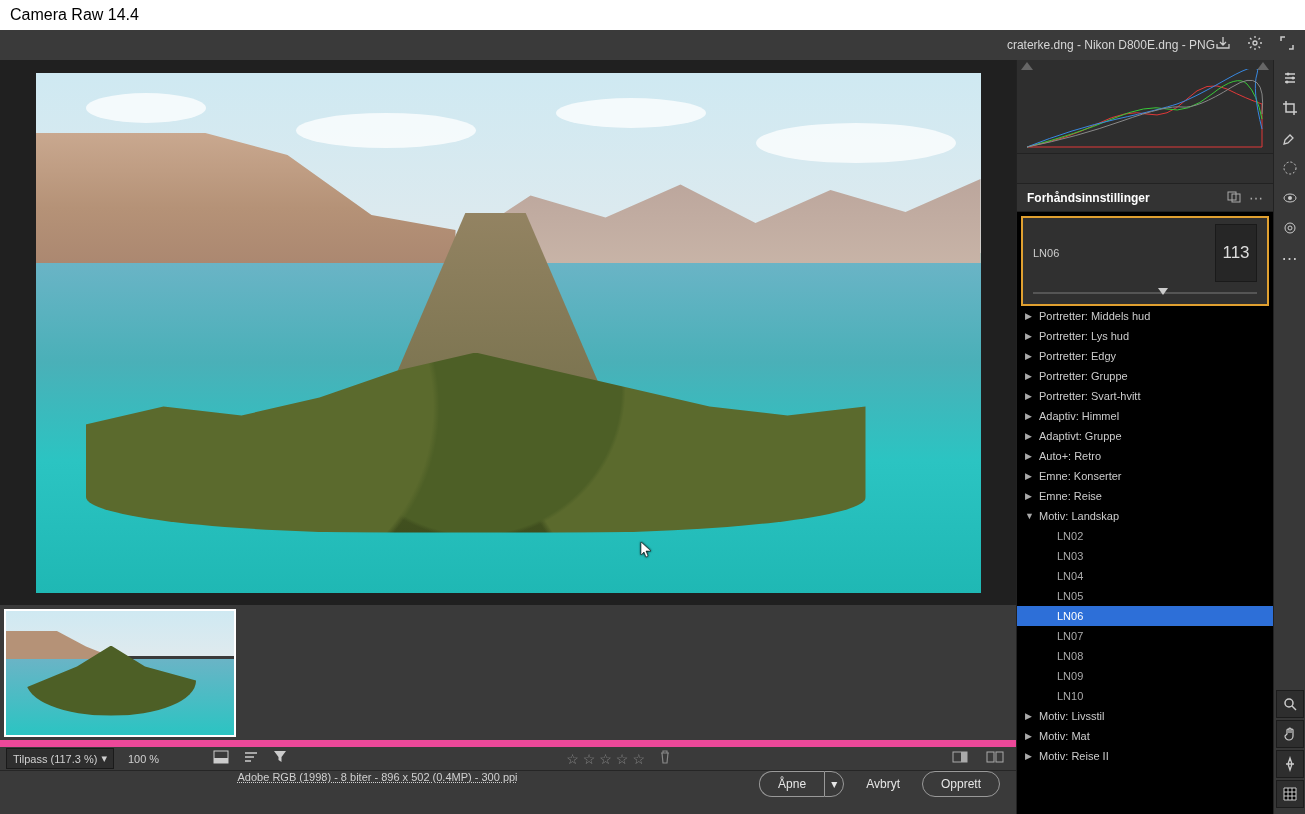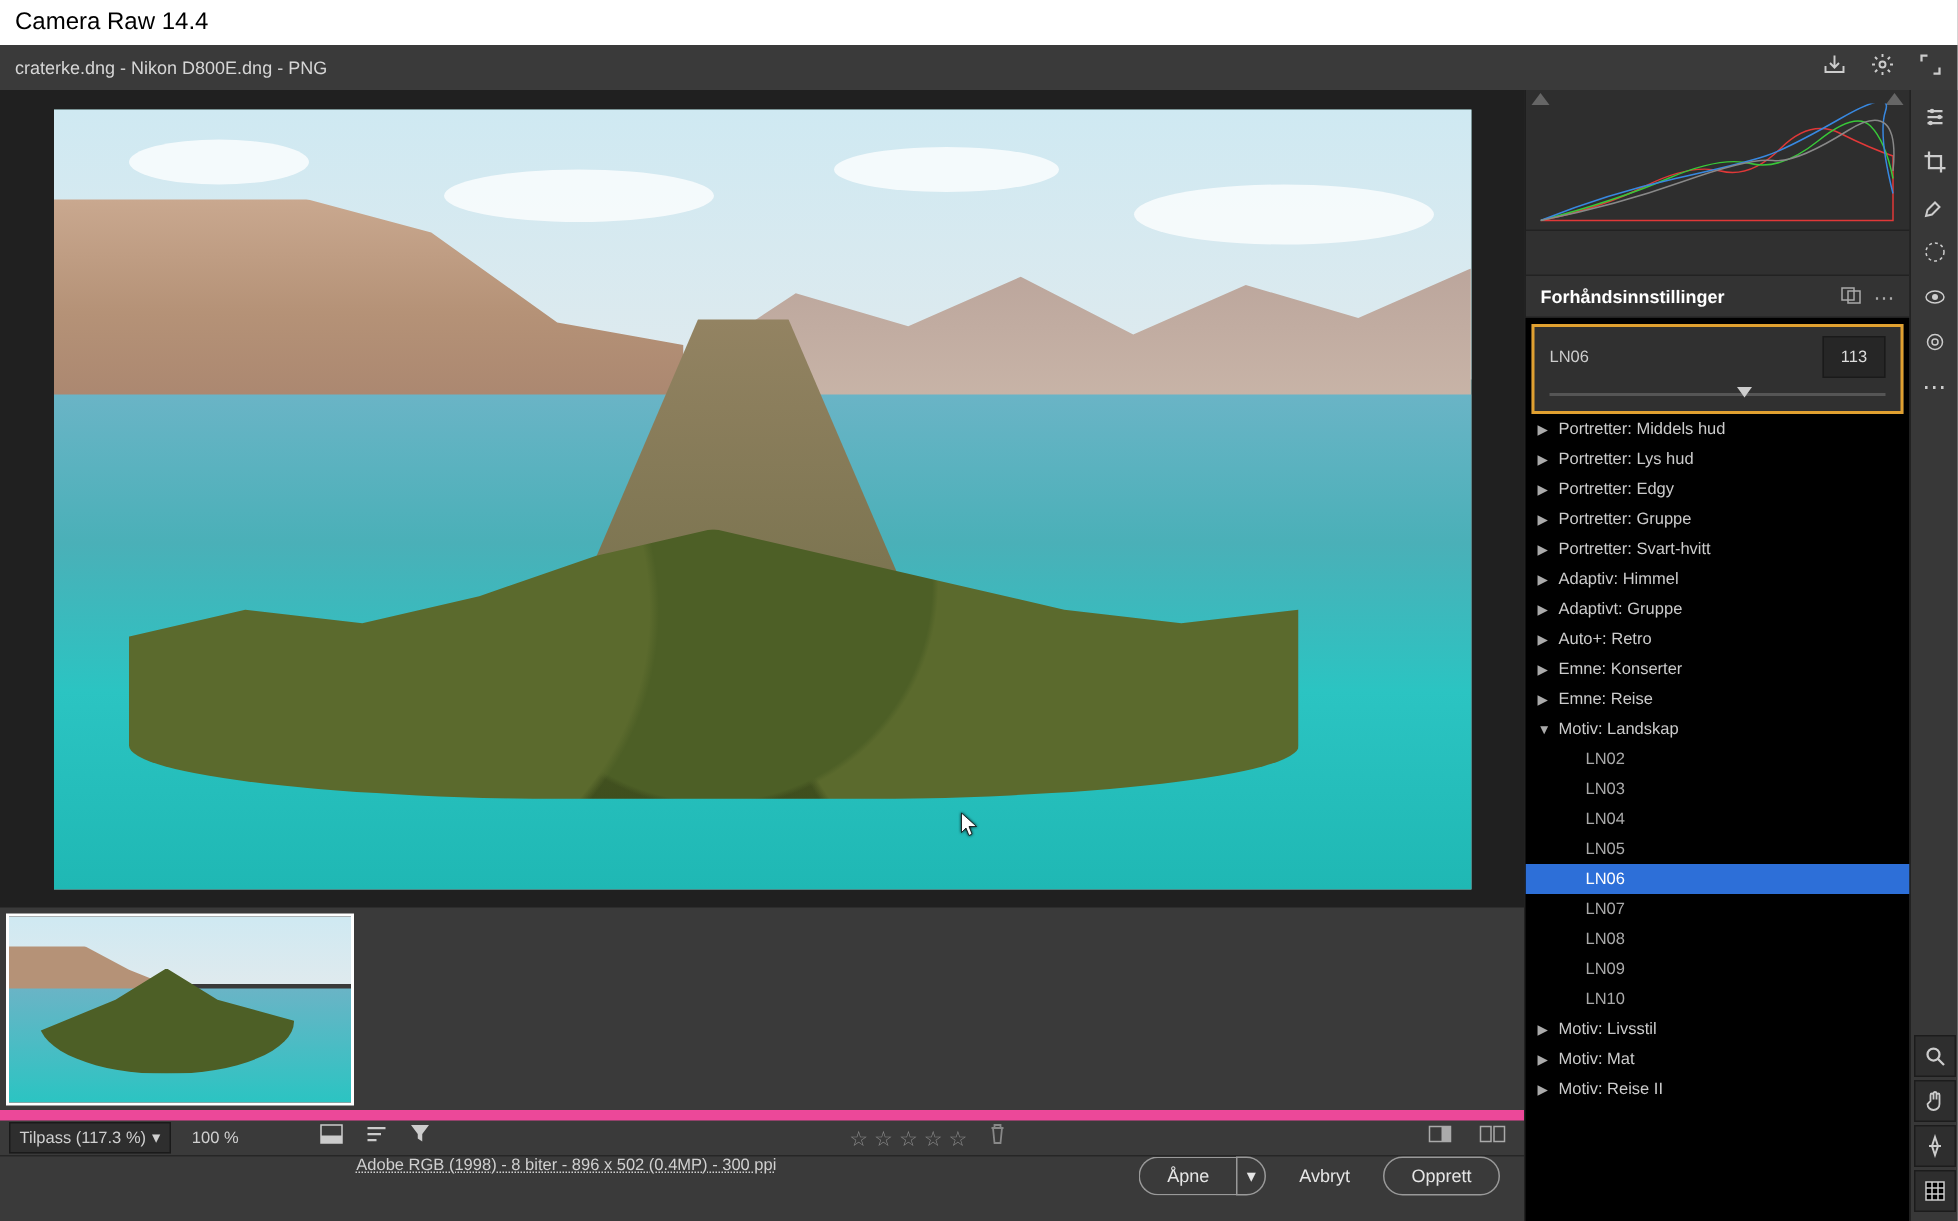--- a/index.html
+++ b/index.html
@@ -1,20 +1,20 @@
 <!DOCTYPE html>
 <html><head>
 <meta charset="utf-8">
 <style>
 * { box-sizing: border-box; margin: 0; padding: 0; font-family: "Segoe UI", Arial, sans-serif; }
 html, body { width: 1305px; height: 814px; overflow: hidden; background: #fff; }
 .titlebar { height: 30px; background: #fff; display: flex; align-items: center; padding: 0 10px; font-size: 16px; color: #000; }
 .app { height: 784px; background: #3a3a3a; display: flex; flex-direction: column; }
 .topbar { height: 30px; background: #3a3a3a; display: flex; align-items: center; padding: 0 10px; }
-.topbar-title { flex: 1; text-align: left; color: #d6d6d6; font-size: 12px; }
+.topbar-title { flex: 1; text-align: right; color: #d6d6d6; font-size: 12px; }
 .topbar-actions { display: flex; gap: 16px; }
 .topbar-actions svg, .topbar-actions span { color: #d0d0d0; cursor: pointer; }
 
 .body { flex: 1; display: flex; min-height: 0; }
 
 .canvas-area { flex: 1; display: flex; flex-direction: column; background: #202020; min-width: 0; }
 .preview-wrap { flex: 1; display: flex; align-items: center; justify-content: center; padding: 8px 34px; min-height: 0; }
 .preview { width: 945px; height: 520px; position: relative; background: #9cc; overflow: hidden; }
 .sky { position: absolute; top: 0; left: 0; right: 0; height: 180px; background: linear-gradient(#cfe9f2, #dfeaee); }
 .cloud { position: absolute; background: rgba(255,255,255,0.75); border-radius: 50%; }
@@ -59,21 +59,21 @@
 .curves { position:absolute; left:10px; right:10px; bottom:4px; height:80px;}
 .metadata-strip { height: 30px; background:#303030; border-bottom:1px solid #222;}
 
 .panel-head { height:28px; display:flex; align-items:center; padding:0 10px; background:#333; color:#fff; font-size:12px; border-bottom:1px solid #222;}
 .panel-head .title { flex:1; font-weight:600;}
 .panel-head .ic { color:#aaa; cursor:pointer; margin-left:8px; font-size:14px;}
 
 .preset-amount { padding:6px 10px; border:2px solid #e0a030; margin:4px 4px 0 4px; background:#303030;}
 .preset-amount-row { display:flex; align-items:center; gap:6px;}
 .preset-label { font-size:11px; color:#ccc;}
-.preset-val { width:42px; background:#262626; border:1px solid #1a1a1a; color:#ddd; font-size:11px; text-align:center; padding:7px 2px;}
+.preset-val { width:42px; background:#262626; border:1px solid #1a1a1a; color:#ddd; font-size:17px; text-align:center; padding:18px 2px;}
 .slider-track { height:10px; margin-top:6px; position:relative;}
 .slider-line { position:absolute; top:4px; left:0; right:0; height:2px; background:#555;}
 .slider-thumb { position:absolute; top:0; width:0; height:0; border-left:5px solid transparent; border-right:5px solid transparent; border-top:7px solid #ccc;}
 
 .preset-list { flex:1; overflow-y:auto; position:relative; }
 .preset-list::-webkit-scrollbar { width:12px; }
 .preset-list::-webkit-scrollbar-track { background:#2a2a2a;}
 .preset-list::-webkit-scrollbar-thumb { background:#555;}
 .preset-group { display:flex; align-items:center; padding:4px 8px; color:#ccc; font-size:11px; cursor:pointer;}
 .preset-group .tri { width:10px; font-size:9px; color:#aaa;}

